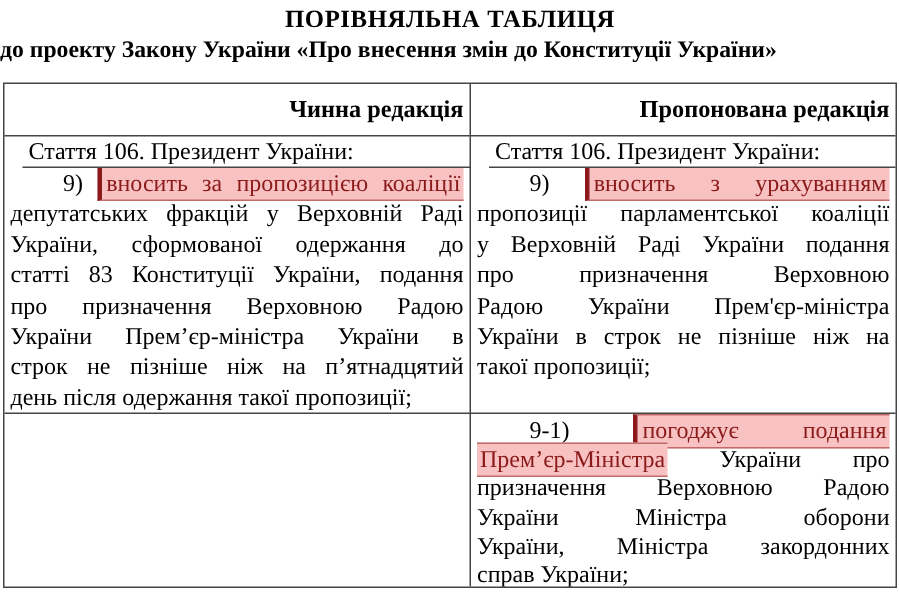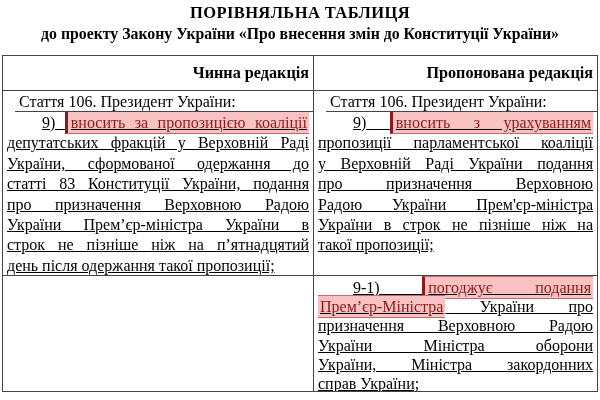--- a/index.html
+++ b/index.html
@@ -7,21 +7,21 @@
     width:600px;height:400px;background:#ffffff;color:#000;
     font-family:"Liberation Serif","DejaVu Serif",serif;
     overflow:hidden;position:relative;
   }
   *{box-sizing:border-box;}
   .title{
     text-align:center;font-weight:bold;font-size:16.5px;
     letter-spacing:.4px;margin:3px 0 2px;
   }
   .subtitle{
-    text-align:center;font-weight:bold;font-size:15.8px;
+    font-weight:bold;font-size:15.8px;
     margin:0 0 12px;white-space:nowrap;
   }
   .cmp-table{
     margin:0 2px;height:337px;
     border:1px solid var(--table-border);
     display:grid;
     grid-template-columns:311px 1fr;
     grid-template-rows:35px 21px 164px 1fr;
   }
   .cell{
@@ -33,21 +33,20 @@
   .cell.last-row{border-bottom:none;}
   .th{
     font-weight:bold;text-align:right;font-size:16.2px;
     padding-top:8px;
   }
   .article{padding-top:1px;line-height:19px;margin-left:12px;}
   .body-cell{padding-top:1px;}
   .line{
     text-align:justify;text-align-last:justify;
     line-height:20.4px;
-    text-decoration:underline;
   }
   .row-b .line{line-height:19.2px;}
   .row-b{padding-top:2px;}
   .line.last{text-align-last:left;}
   .hl{
     background:var(--hl-bg);color:var(--hl-text);
     border-top:1px solid var(--hl-edge);
     border-bottom:1px solid var(--hl-edge);
     padding:2px 2px;
   }

